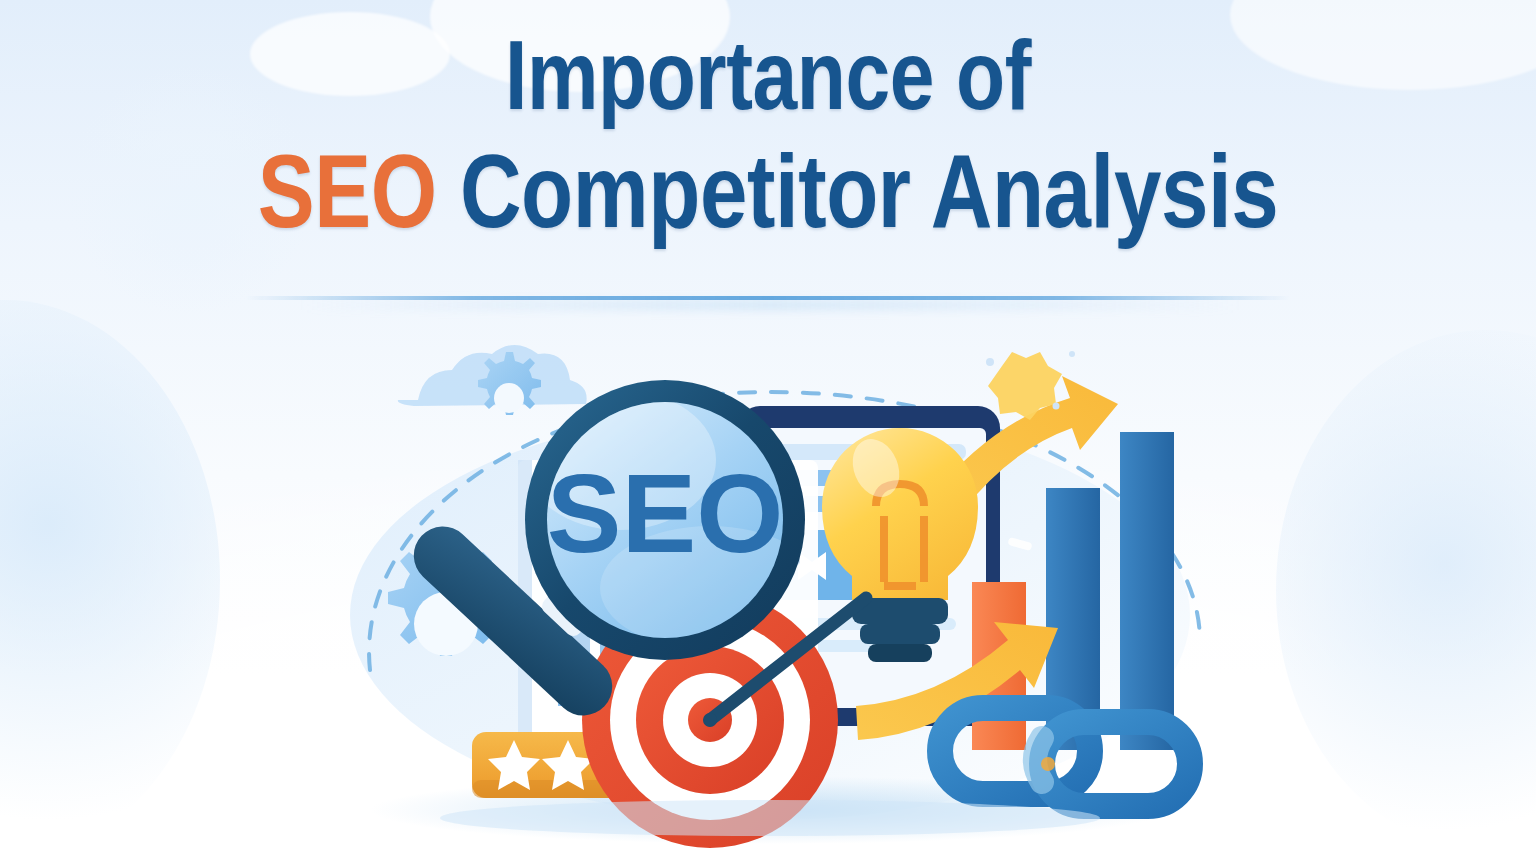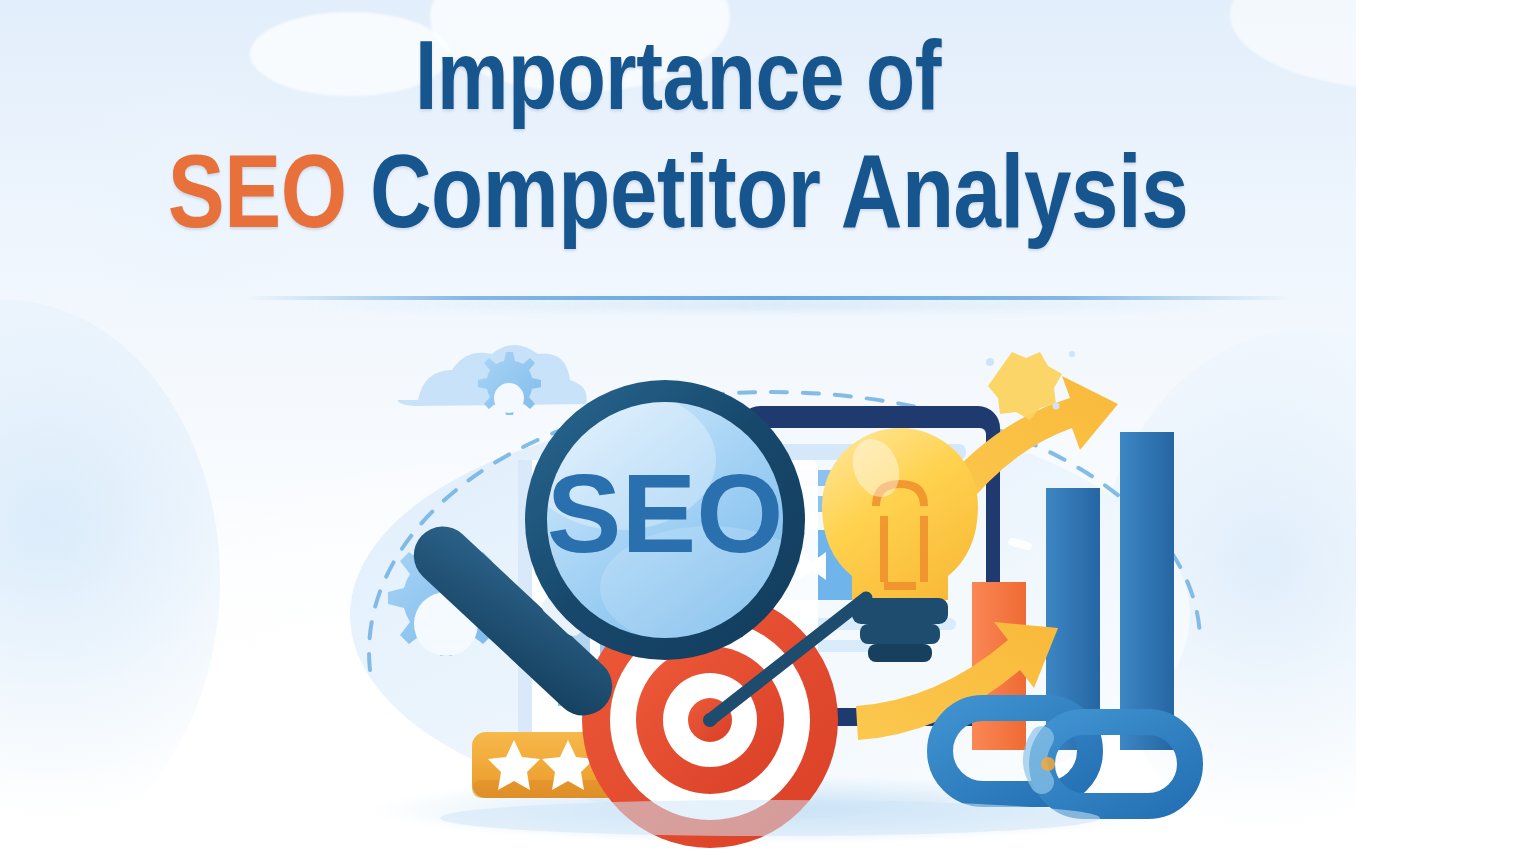--- a/index.html
+++ b/index.html
@@ -2,21 +2,21 @@
 <html><head>
 <meta charset="utf-8">
 <style>
   html,body{margin:0;padding:0;}
   body{
     width:1536px;height:864px;overflow:hidden;
     font-family:"Liberation Sans","DejaVu Sans",sans-serif;
     background:#ffffff;
   }
   .canvas{
-    position:relative;width:1356px;height:864px;overflow:hidden;
+    position:relative;width:1536px;height:864px;overflow:hidden;
     background:
       radial-gradient(120% 90% at 50% 115%, #ffffff 0%, #ffffff 38%, rgba(255,255,255,0) 72%),
       linear-gradient(180deg,#e2eefb 0%,#eef5fd 26%,#f8fbfe 55%,#ffffff 78%,#ffffff 100%);
   }
   
   .bg-layer{position:absolute;inset:0;pointer-events:none;}
   .cloud{position:absolute;background:rgba(255,255,255,.72);border-radius:50%;filter:blur(1px);}
   .c1{width:300px;height:150px;left:430px;top:-58px;}
   .c2{width:200px;height:84px;left:250px;top:12px;}
   .c3{width:360px;height:150px;left:1230px;top:-60px;background:rgba(255,255,255,.6);}

